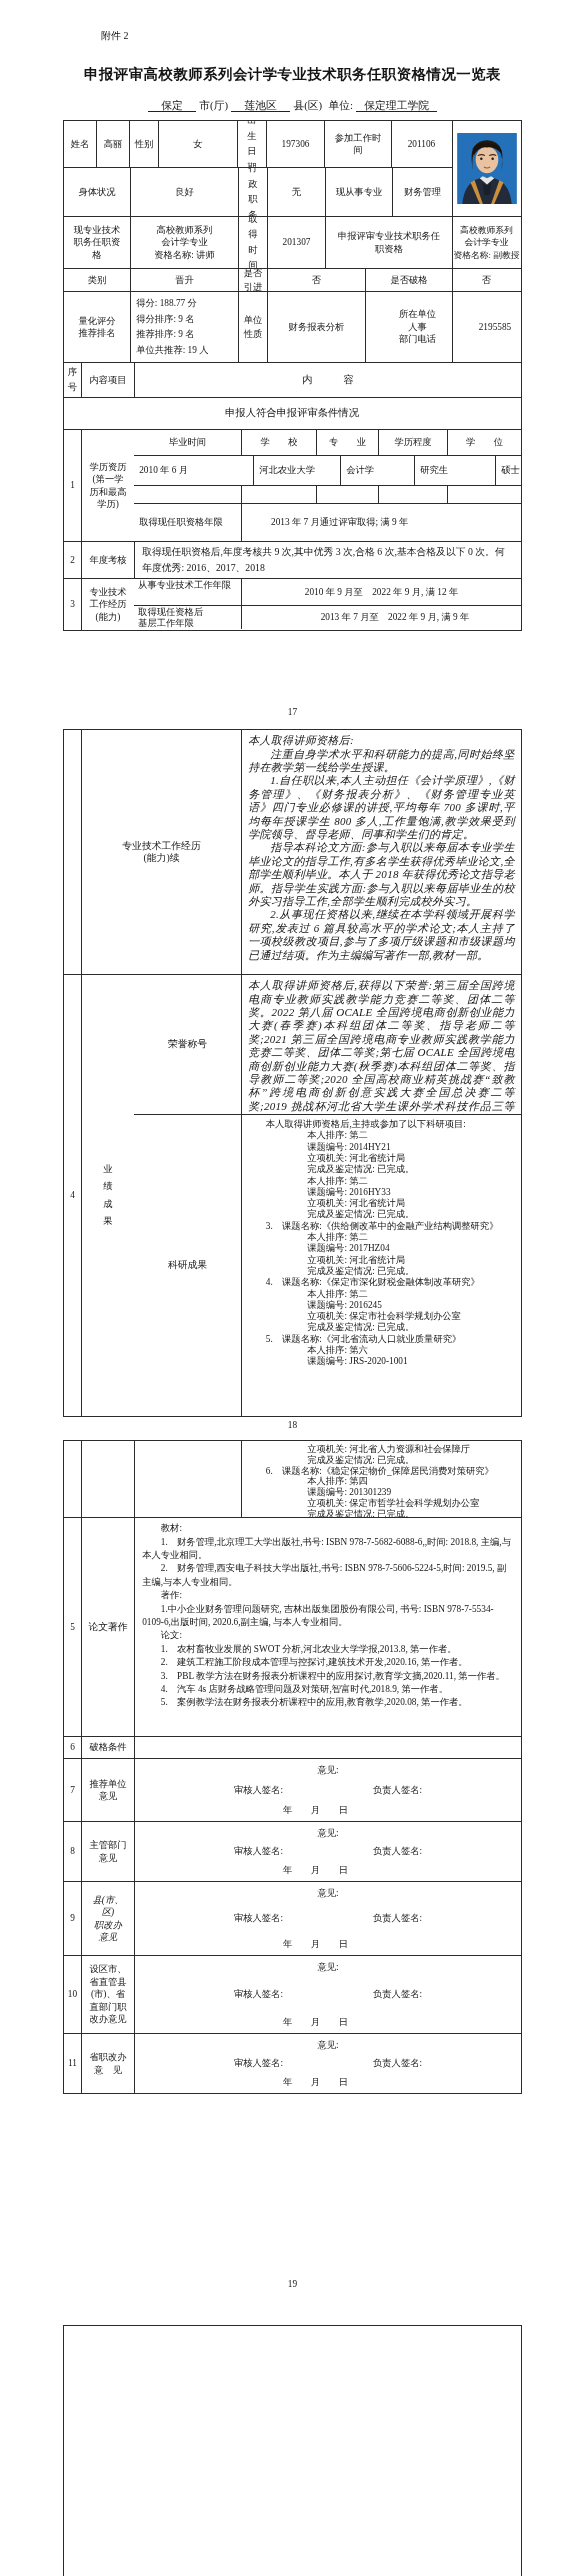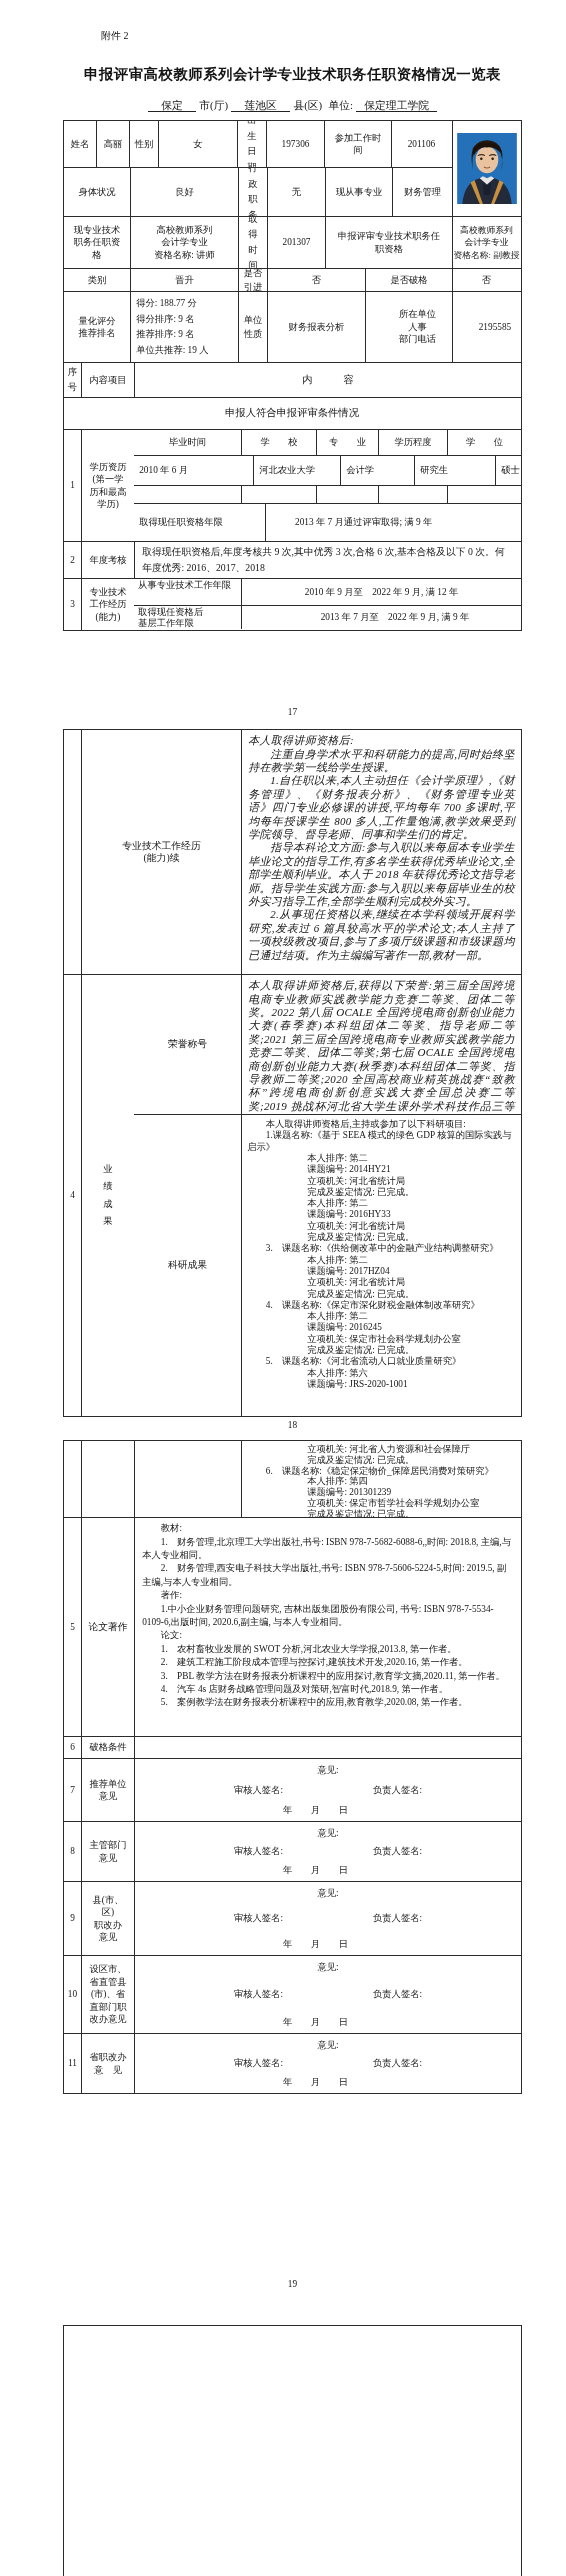--- a/index.html
+++ b/index.html
@@ -177,21 +177,21 @@
           <div class="c lf" style="width:69px;">研究生</div>
           <div class="c lf" style="width:74px;">硕士</div>
         </div>
         <div class="r" style="height:18.5px;">
           <div class="c nb" style="width:107px;"></div>
           <div class="c" style="width:75px;"></div>
           <div class="c" style="width:62px;"></div>
           <div class="c" style="width:69px;"></div>
           <div class="c" style="width:74px;"></div>
         </div>
-        <div class="r" style="height:38px;gap:24px;">
+        <div class="r" style="height:38px;">
           <div class="c nb lf" style="width:107px;">取得现任职资格年限</div>
           <div class="c lf" style="width:280px;padding-left:29px;">2013 年 7 月通过评审取得; 满 9 年</div>
         </div>
       </div>
     </div>
 
     <div class="r" style="height:37px;">
       <div class="c nb" style="width:17px;">2</div>
       <div class="c pre" style="width:53px;">年度考核</div>
       <div class="c blk" style="width:387px;font-size:9.8px;line-height:15.5px;padding:2.1px 7.2px;">取得现任职资格后,年度考核共 9 次,其中优秀 3 次,合格 6 次,基本合格及以下 0 次。何年度优秀: 2016、2017、2018</div>
@@ -240,21 +240,20 @@
         </div>
       <div class="col" style="width:387px;">
         <div class="r r0" style="height:139px;">
           <div class="c nb" style="width:107px;font-size:9.8px;">荣誉称号</div>
           <div class="c blk bodytxt" style="width:280px;padding:4.1px 6.2px;">本人取得讲师资格后,获得以下荣誉:第三届全国跨境电商专业教师实践教学能力竞赛二等奖、团体二等奖。2022 第八届 OCALE 全国跨境电商创新创业能力大赛(春季赛)本科组团体二等奖、指导老师二等奖;2021 第三届全国跨境电商专业教师实践教学能力竞赛二等奖、团体二等奖;第七届 OCALE 全国跨境电商创新创业能力大赛(秋季赛)本科组团体二等奖、指导教师二等奖;2020 全国高校商业精英挑战赛“致教杯”跨境电商创新创意实践大赛全国总决赛二等奖;2019 挑战杯河北省大学生课外学术科技作品三等奖;2022 第五届大学生计算机技能应用大赛初赛本研组二等奖。</div>
         </div>
         <div class="r" style="height:302px;">
           <div class="c nb" style="width:107px;font-size:9.8px;">科研成果</div>
           <div class="c blk" style="width:280px;padding:4.1px 5.2px;">
             <p class="rl rname">本人取得讲师资格后,主持或参加了以下科研项目:</p>
-            <p class="rl rname">1.课题名称:《基于 SEEA 模式的绿色 GDP 核算的国际实践与启示》</p>
             <p class="rl rdet">本人排序: 第二</p>
             <p class="rl rdet">课题编号: 2014HY21</p>
             <p class="rl rdet">立项机关: 河北省统计局</p>
             <p class="rl rdet">完成及鉴定情况: 已完成。</p>
             <p class="rl rdet">本人排序: 第二</p>
             <p class="rl rdet">课题编号: 2016HY33</p>
             <p class="rl rdet">立项机关: 河北省统计局</p>
             <p class="rl rdet">完成及鉴定情况: 已完成。</p>
             <p class="rl rname">3.　课题名称:《供给侧改革中的金融产业结构调整研究》</p>
             <p class="rl rdet">本人排序: 第二</p>
@@ -341,21 +340,21 @@
         <div class="oprow">
             <span>审核人签名:</span>
             <span class="lead">负责人签名:</span>
           </div>
         <div class="opdate">年　　月　　日</div>
       </div>
     </div>
 
     <div class="r" style="height:74px;">
       <div class="c nb" style="width:17px;">9</div>
-      <div class="c pre" style="width:53px;">县(市、
+      <div class="c pre" style="width:53px;font-style:italic;">县(市、
 区)
 职改办
 意见</div>
       <div class="c opc" style="width:387px;">
         <div>意见:</div>
         <div class="oprow">
             <span>审核人签名:</span>
             <span class="lead">负责人签名:</span>
           </div>
         <div class="opdate">年　　月　　日</div>

